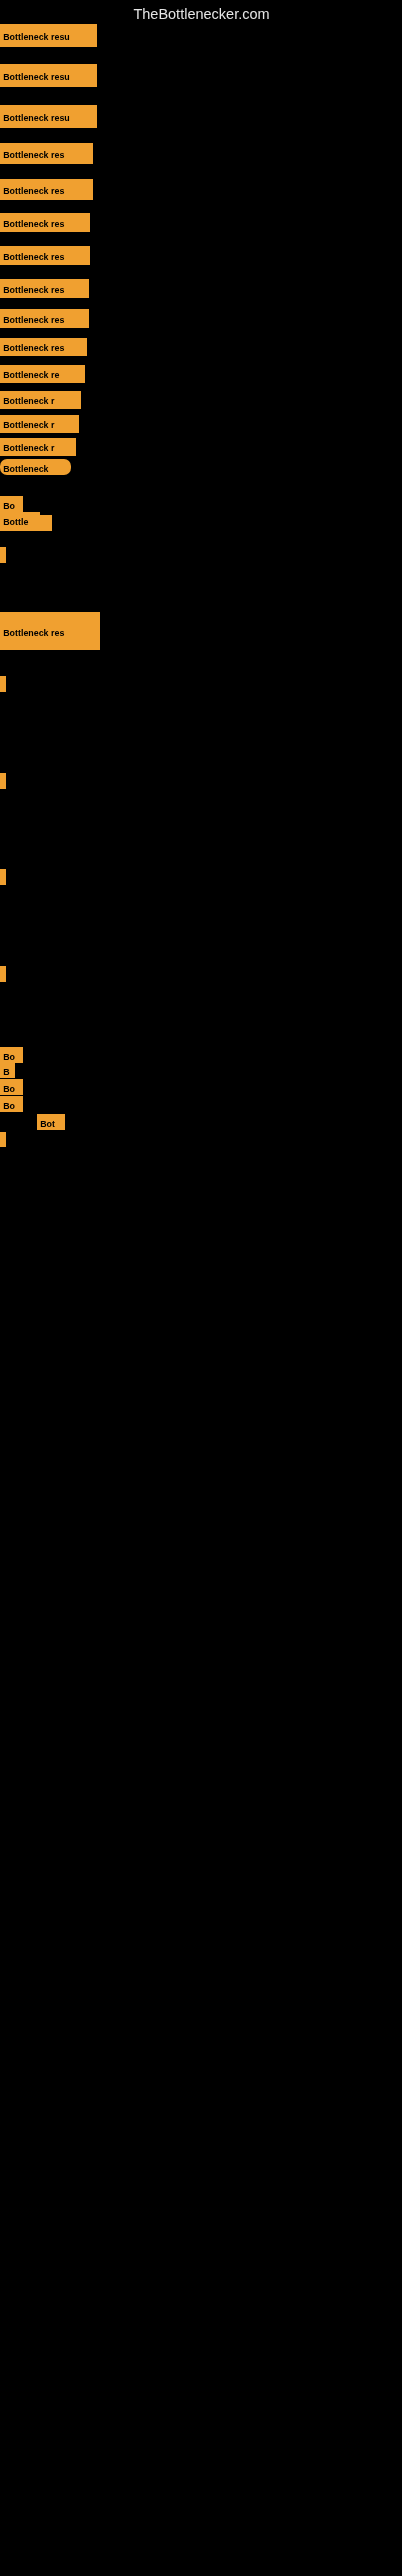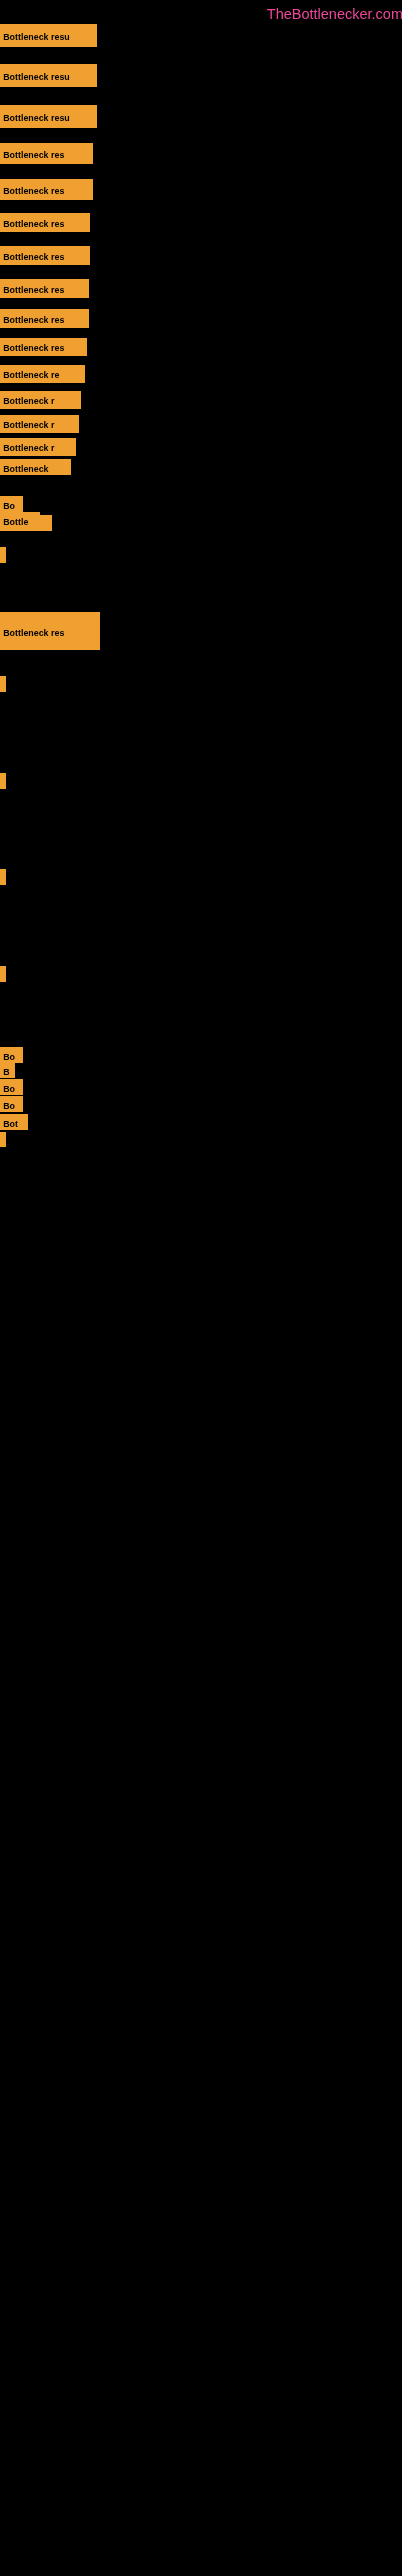--- a/index.html
+++ b/index.html
@@ -8,23 +8,23 @@
       box-sizing: border-box;
     }
     body {
       background-color: #000000;
       width: 403px;
       min-height: 2576px;
       font-family: Arial, sans-serif;
       position: relative;
     }
     .site-title {
-      color: #ec4899;
+      color: #e5e5e5;
       font-size: 14.5px;
-      text-align: right;
+      text-align: center;
       padding: 6.4px 0;
       position: absolute;
       top: 0;
       width: 100%;
     }
     .bar-row {
       position: absolute;
       left: 0;
       display: flex;
       align-items: flex-end;
@@ -81,21 +81,21 @@
     <div class="bar-row" style="top: 391px; left: 0px;">
       <div class="bar-label" style="width: 81px; height: 17.7px; line-height: 17.7px;">Bottleneck r</div>
     </div>
     <div class="bar-row" style="top: 415px; left: 0px;">
       <div class="bar-label" style="width: 79px; height: 17.7px; line-height: 17.7px;">Bottleneck r</div>
     </div>
     <div class="bar-row" style="top: 438px; left: 0px;">
       <div class="bar-label" style="width: 76px; height: 17.7px; line-height: 17.7px;">Bottleneck r</div>
     </div>
     <div class="bar-row" style="top: 459px; left: 0px;">
-      <div class="bar-label" style="width: 71px; height: 16px; line-height: 16px;">Bottleneck</div>
+      <div class="bar-label" style="width: 71px; height: 16px; line-height: 16px; border-radius: 7px;">Bottleneck</div>
     </div>
     <div class="bar-row" style="top: 478px; left: 0px; margin-top: 37px;">
       <div class="bar-label" style="width: 52px; height: 16px; line-height: 16px;">Bottlen</div>
     </div>
     <div class="bar-row" style="top: 496px; left: 0px;">
       <div class="bar-label" style="width: 22.5px; height: 16px; line-height: 16px;">Bo</div>
     </div>
     <div class="bar-row" style="top: 512px; left: 0px;">
       <div class="bar-label" style="width: 40px; height: 16px; line-height: 16px;">Bottle</div>
     </div>
@@ -123,19 +123,19 @@
     <div class="bar-row" style="top: 1063px; left: 0px;">
       <div class="bar-label" style="width: 14.5px; height: 14.5px; line-height: 14.5px;">B</div>
     </div>
     <div class="bar-row" style="top: 1079px; left: 0px;">
       <div class="bar-label" style="width: 22.5px; height: 16px; line-height: 16px;">Bo</div>
     </div>
     <div class="bar-row" style="top: 1096px; left: 0px;">
       <div class="bar-label" style="width: 22.5px; height: 16px; line-height: 16px;">Bo</div>
     </div>
     <div class="bar-row" style="top: 1114px; left: 0px;">
-      <div class="bar-label" style="width: 28px; height: 16px; line-height: 16px;">Bot</div>
+      <div class="bar-label" style="width: 28px; height: 16px; line-height: 16px; margin-left: 37px;">Bot</div>
     </div>
     <div class="bar-row" style="top: 1132px; left: 0px;">
       <div class="bar-label" style="width: 6.4px; height: 14.5px; line-height: 14.5px;"></div>
     </div>
   </div>
 
 
 </body></html>

